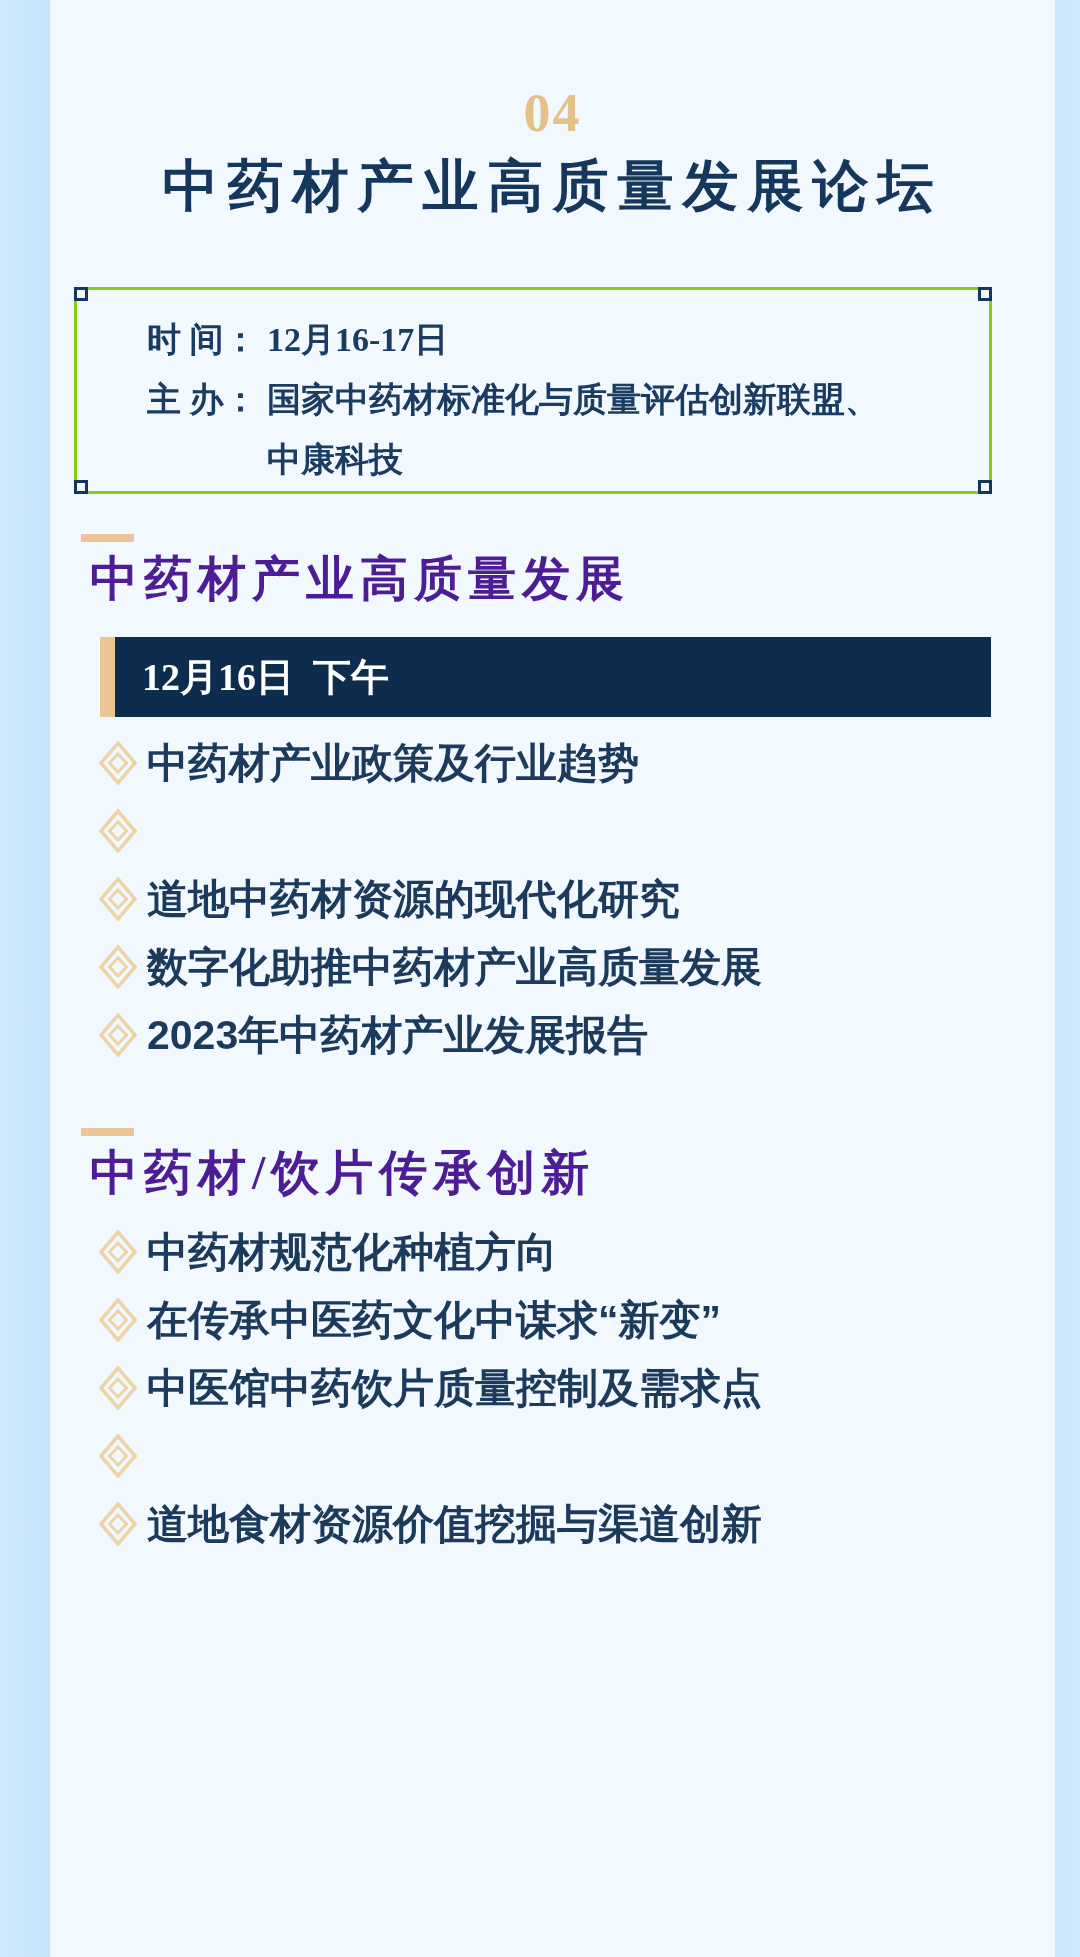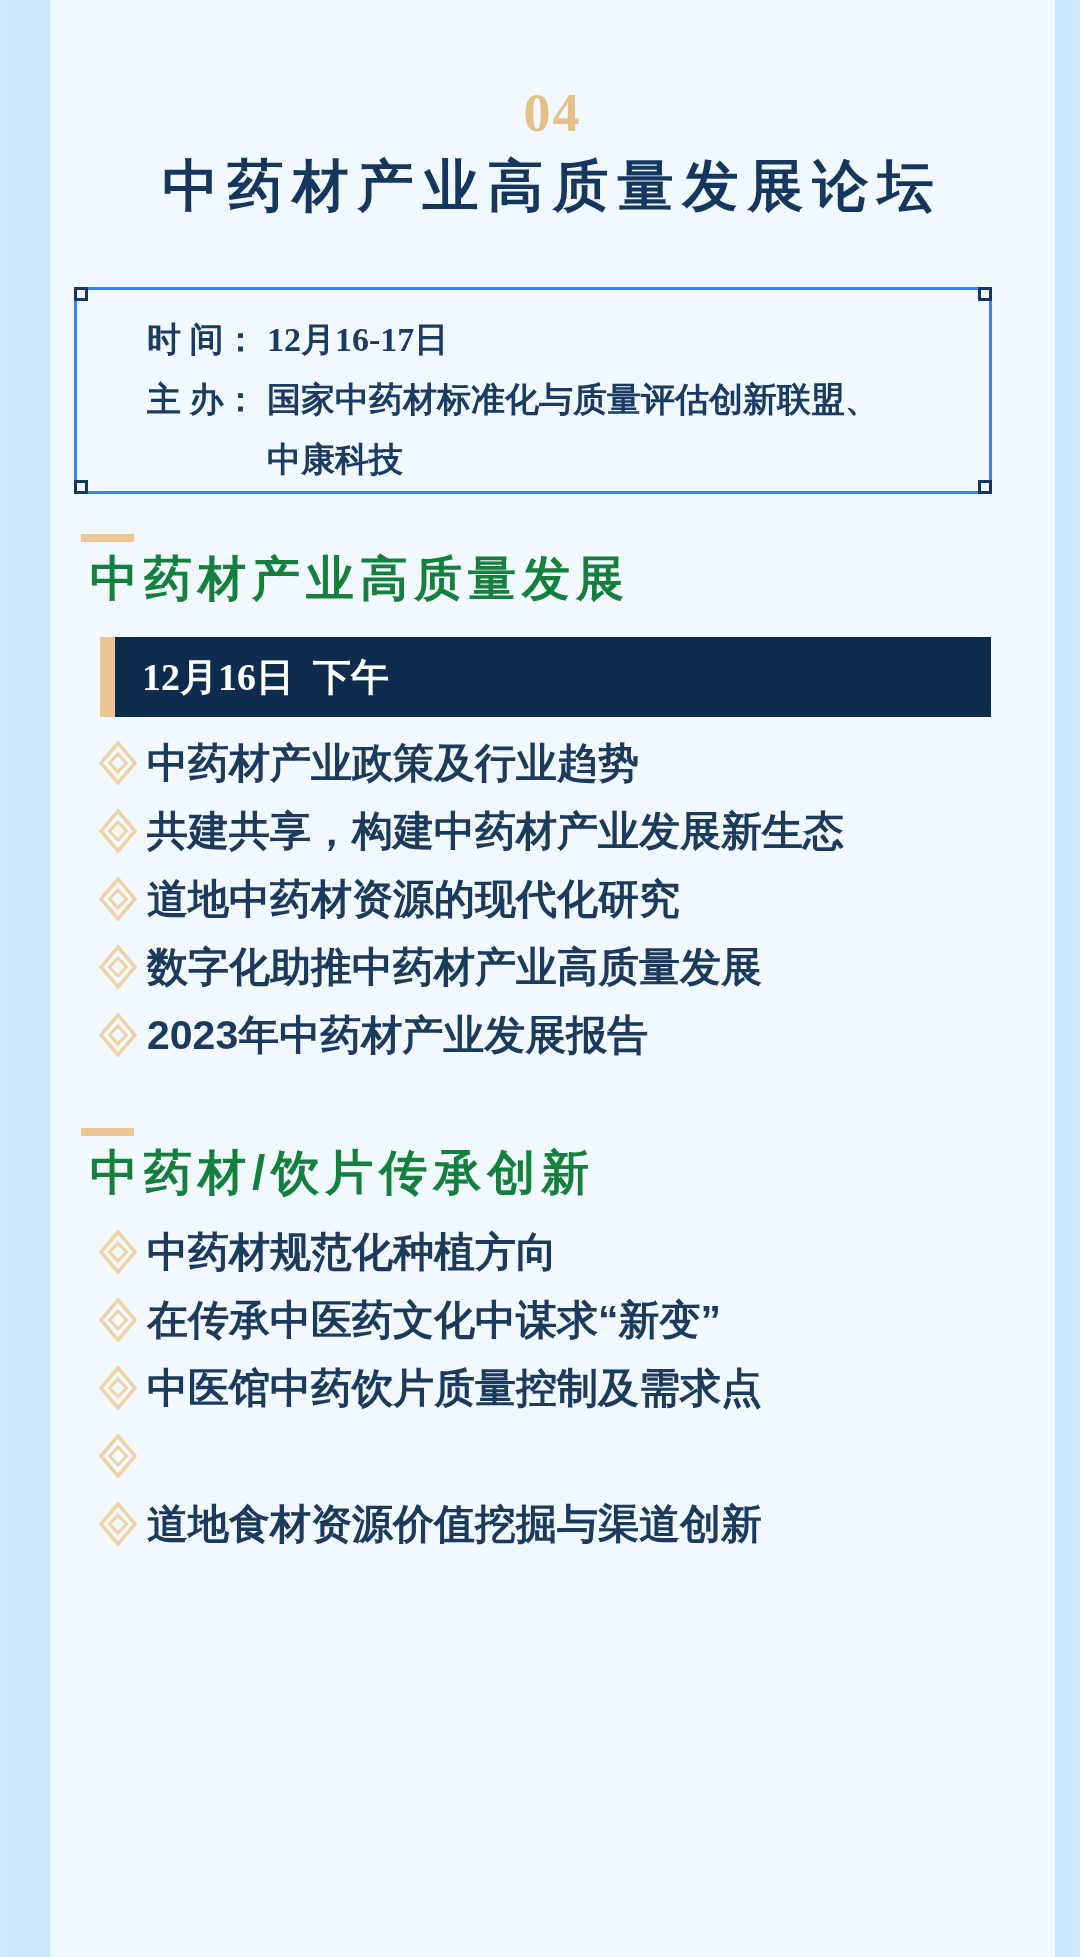--- a/index.html
+++ b/index.html
@@ -37,21 +37,21 @@
     color:#16375d;
     white-space:nowrap;
   }
   
   .info-box{
     position:relative;
     margin-left:24px;
     margin-top:69px;
     width:918px;height:207px;
     box-sizing:border-box;
-    border:3px solid #3b82f6;
+    border:3px solid #84cc16;
     padding:20px 20px 0 70px;
   }
   .corner{
     position:absolute;width:14px;height:14px;
     border:3px solid #16375d;background:transparent;
     box-sizing:border-box;
   }
   .corner.tl{top:-3px;left:-3px;}
   .corner.tr{top:-3px;right:-3px;}
   .corner.bl{bottom:-3px;left:-3px;}
@@ -76,25 +76,25 @@
   
   .dash{
     margin-left:31px;width:53px;height:8px;
     background:#ecc795;
   }
   .dash.d1{margin-top:40px;}
   .dash.d2{margin-top:59px;}
   
   .session-heading{
     margin-left:40px;margin-top:9px;
-    font-family:Liberation Sans, sans-serif;
+    font-family:Liberation Serif, serif;
     font-weight:900;
     font-size:48px;line-height:56px;
     letter-spacing:6px;
-    color:#15803d;
+    color:#4c1d95;
     white-space:nowrap;
   }
   
   .schedule-bar{
     position:relative;
     margin-left:65px;margin-top:30px;
     width:876px;height:80px;
     background:#0d2c4e;
     display:flex;align-items:center;
   }
@@ -181,21 +181,20 @@
       </span>
       <span class="topic-text">中药材产业政策及行业趋势</span>
     </li>
       <li class="topic">
       <span class="diamond">
         <svg width="40" height="44" viewBox="0 0 40 44" xmlns="http://www.w3.org/2000/svg">
           <polygon points="20,2 37,22 20,42 3,22" fill="none" stroke="#eed3a6" stroke-width="3.5"></polygon>
           <polygon points="20,13 28.5,22 20,31 11.5,22" fill="none" stroke="#eed3a6" stroke-width="3"></polygon>
         </svg>
       </span>
-      <span class="topic-text">共建共享，构建中药材产业发展新生态</span>
     </li>
       <li class="topic">
       <span class="diamond">
         <svg width="40" height="44" viewBox="0 0 40 44" xmlns="http://www.w3.org/2000/svg">
           <polygon points="20,2 37,22 20,42 3,22" fill="none" stroke="#eed3a6" stroke-width="3.5"></polygon>
           <polygon points="20,13 28.5,22 20,31 11.5,22" fill="none" stroke="#eed3a6" stroke-width="3"></polygon>
         </svg>
       </span>
       <span class="topic-text">道地中药材资源的现代化研究</span>
     </li>

